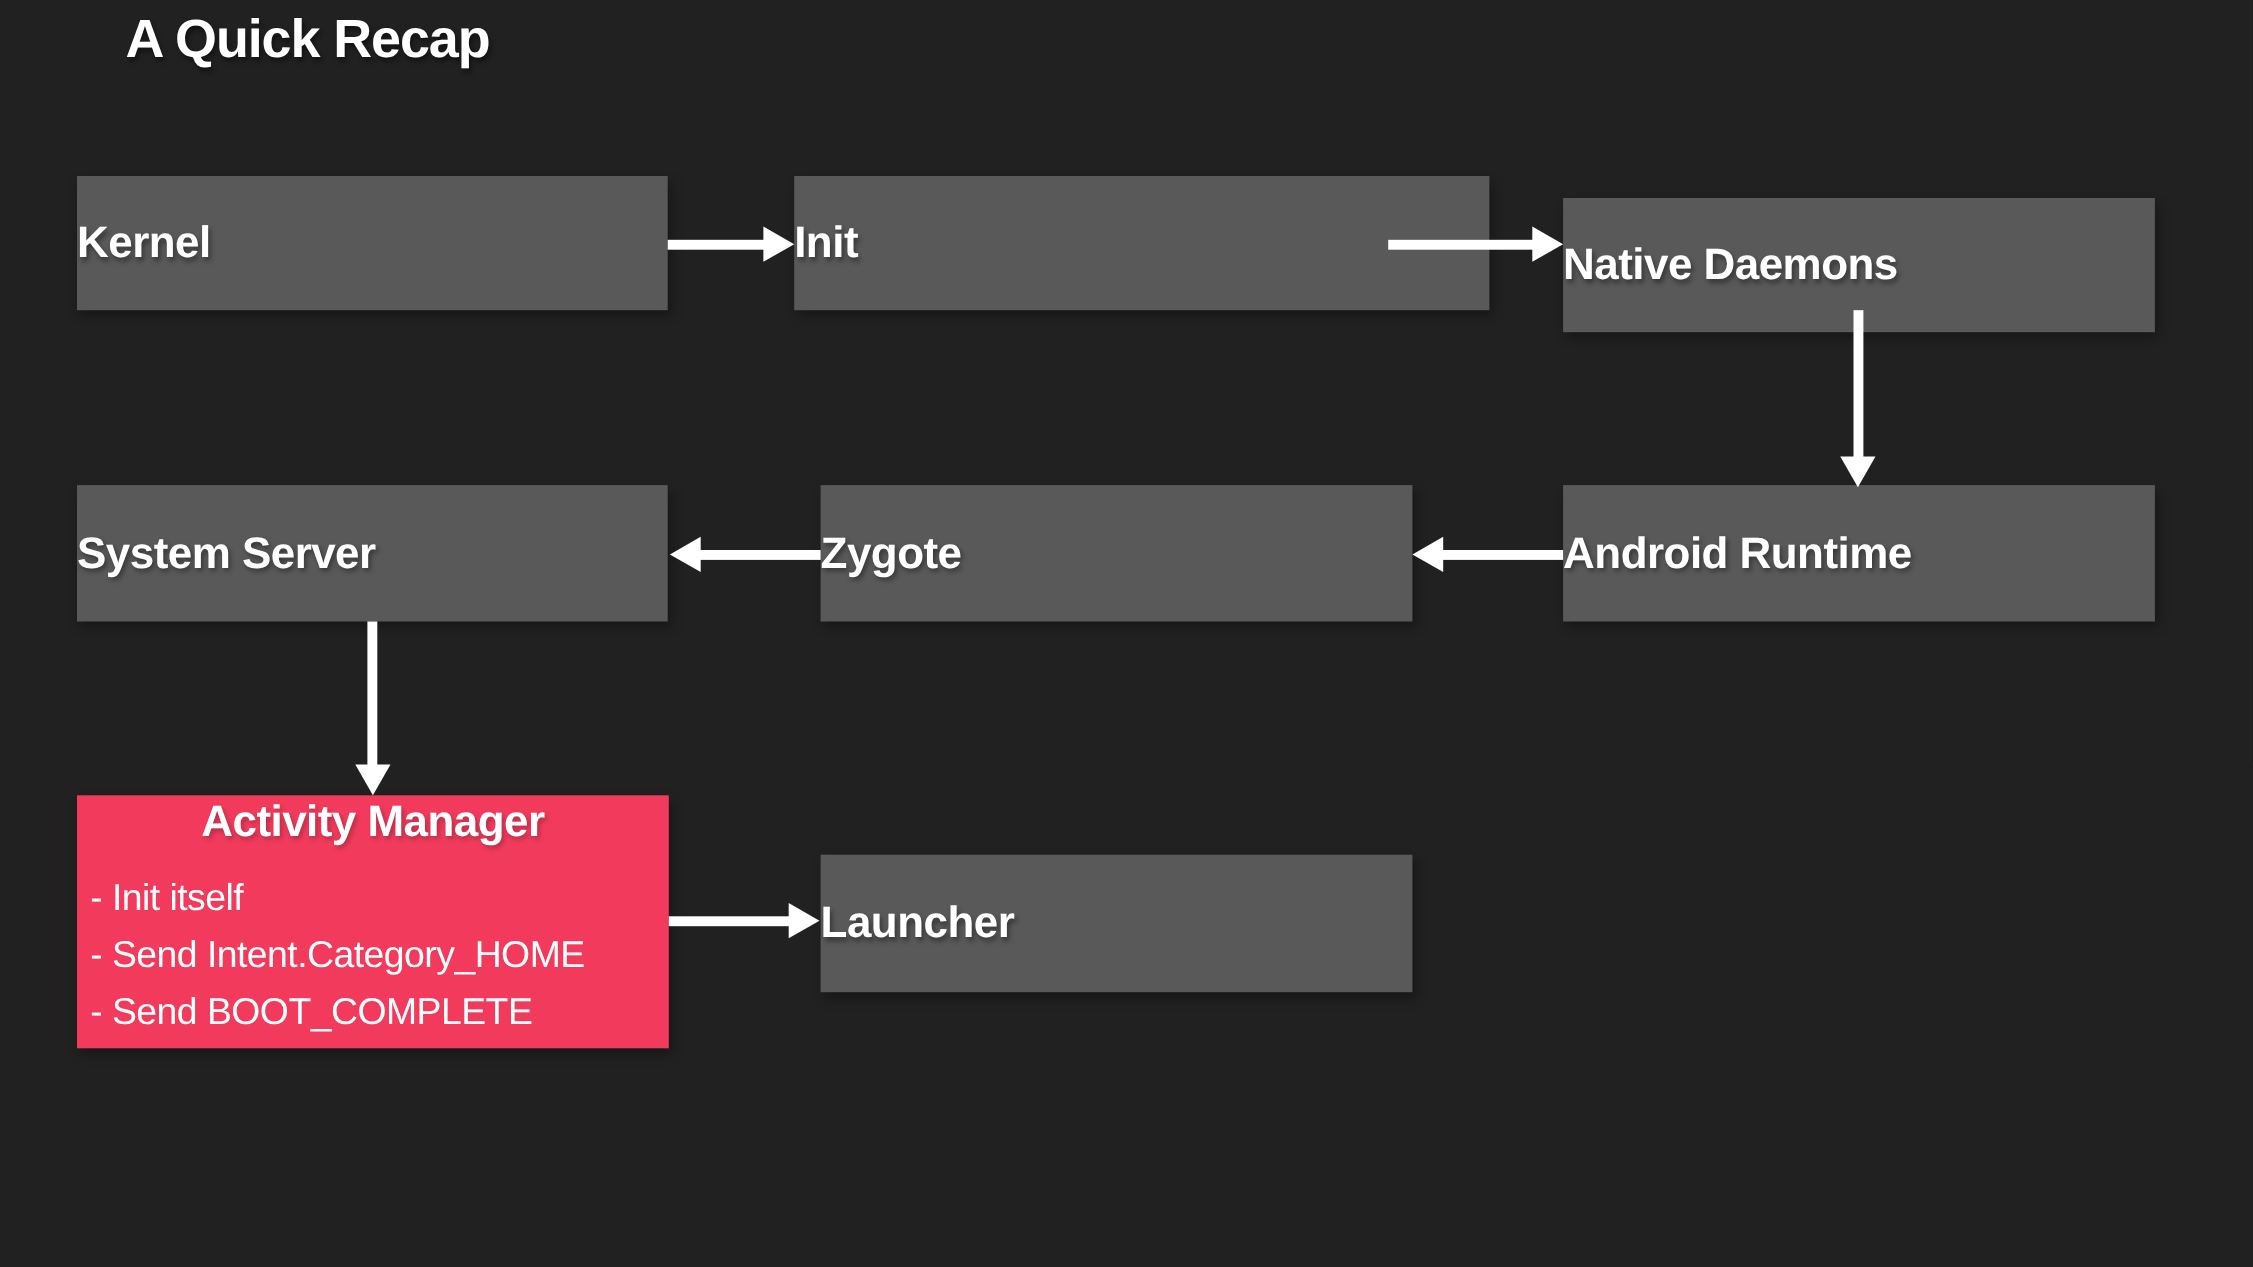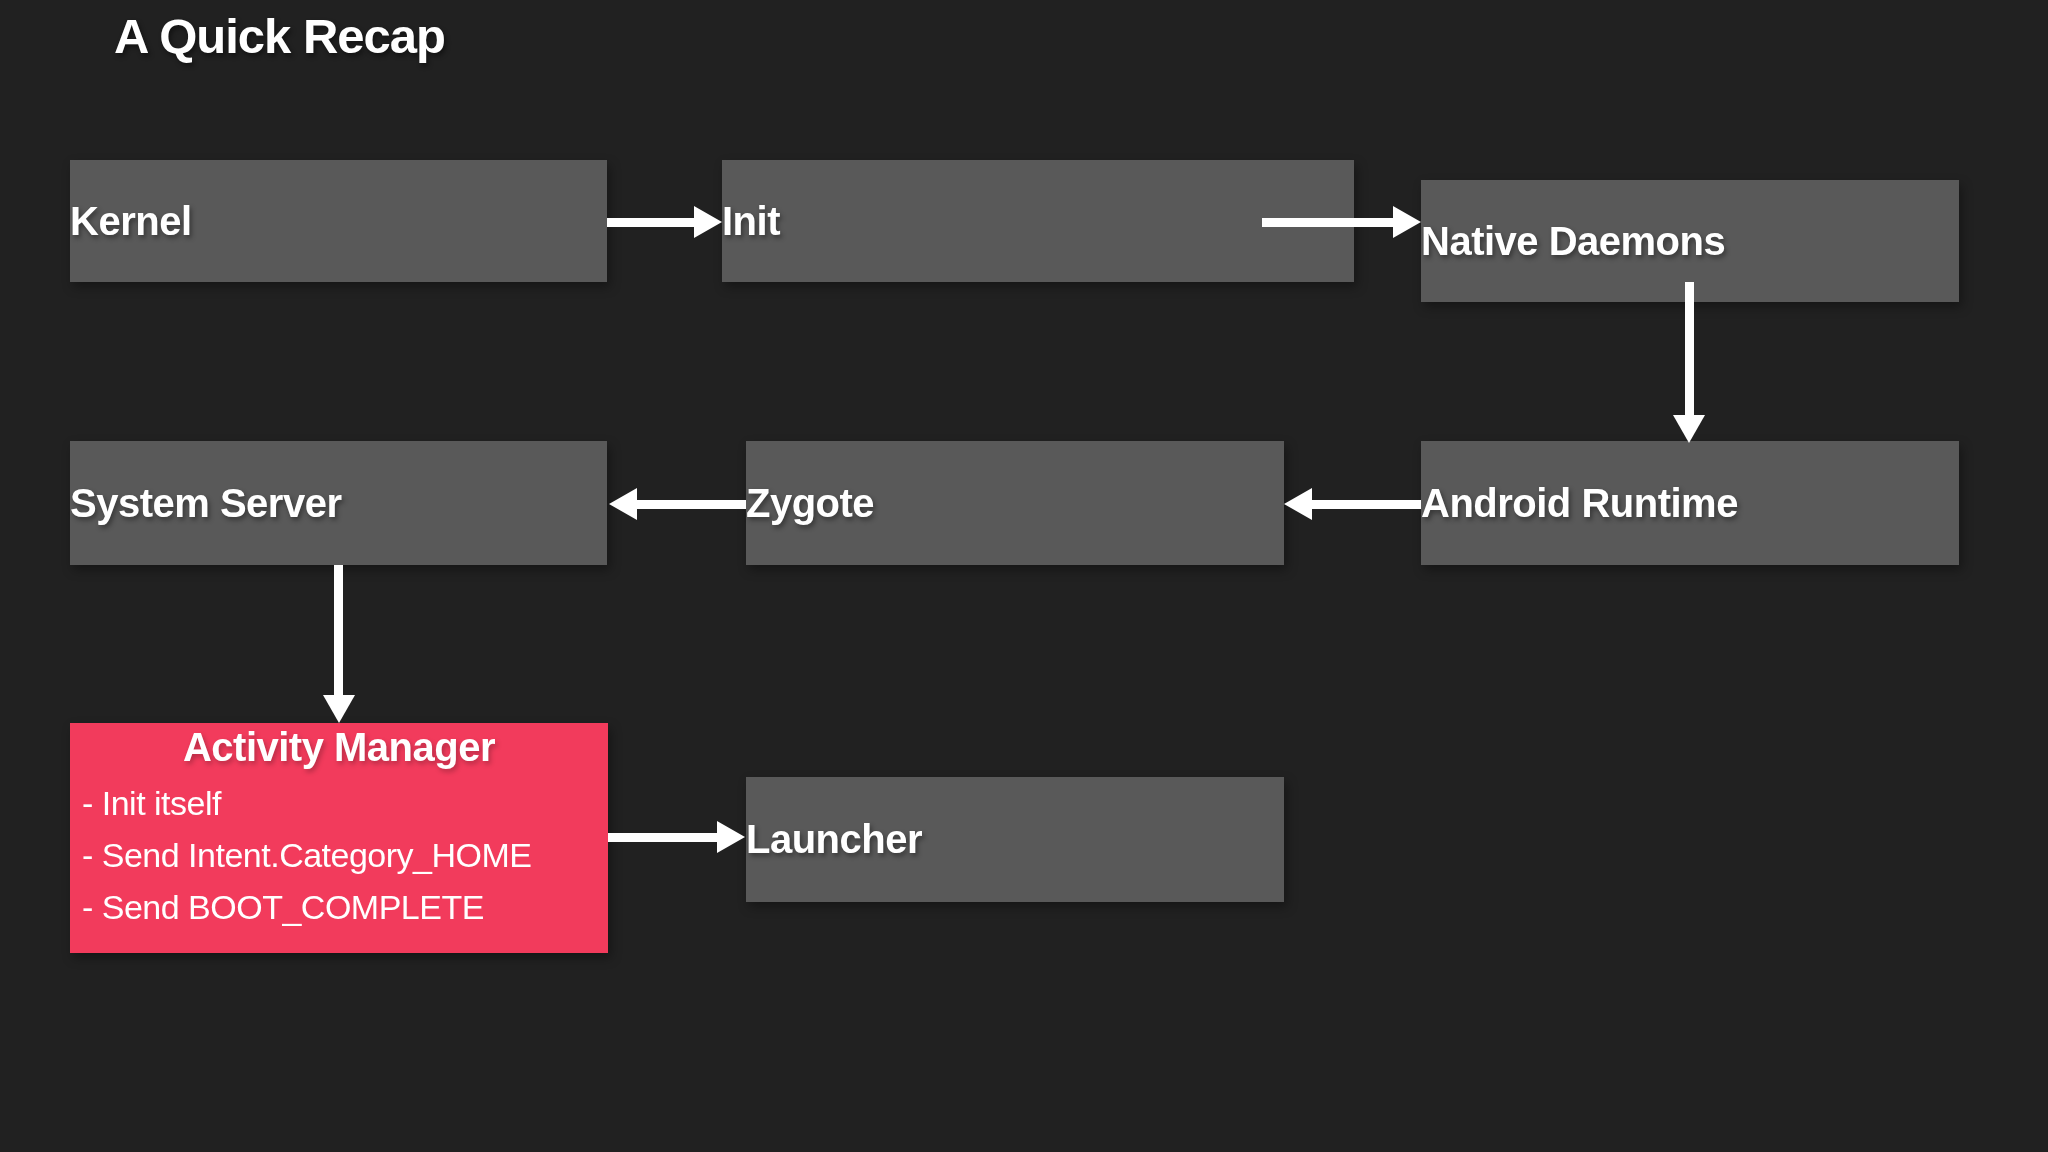--- a/index.html
+++ b/index.html
@@ -61,21 +61,21 @@
   .node-activity-manager .am-title {
     display: block;
     text-align: center;
     font-size: 40px;
     font-weight: bold;
     line-height: 48px;
     letter-spacing: -0.5px;
     text-shadow: 2px 3px 5px rgba(0,0,0,0.25);
   }
   .am-list {
-    margin-top: 6px;
+    margin-top: 19px;
     padding-left: 12px;
   }
   .am-list .am-item {
     display: block;
     font-size: 34px;
     font-weight: normal;
     line-height: 52px;
     letter-spacing: -0.5px;
     white-space: nowrap;
   }

